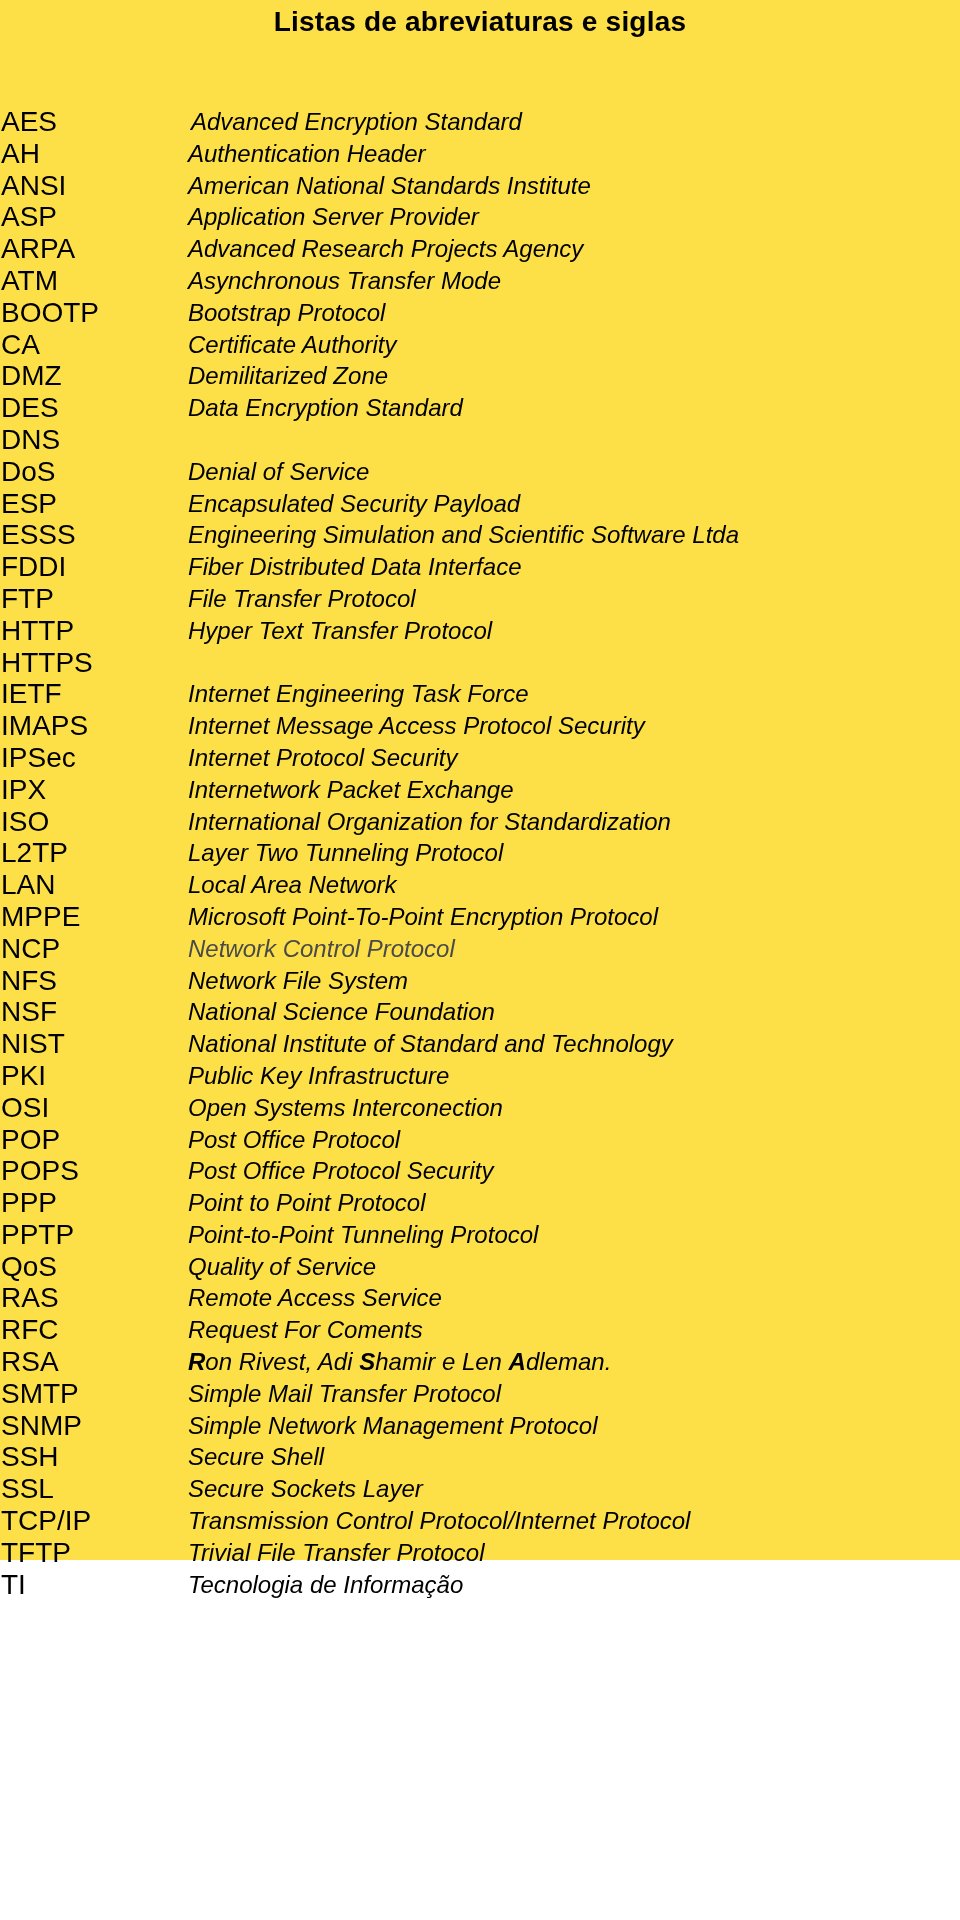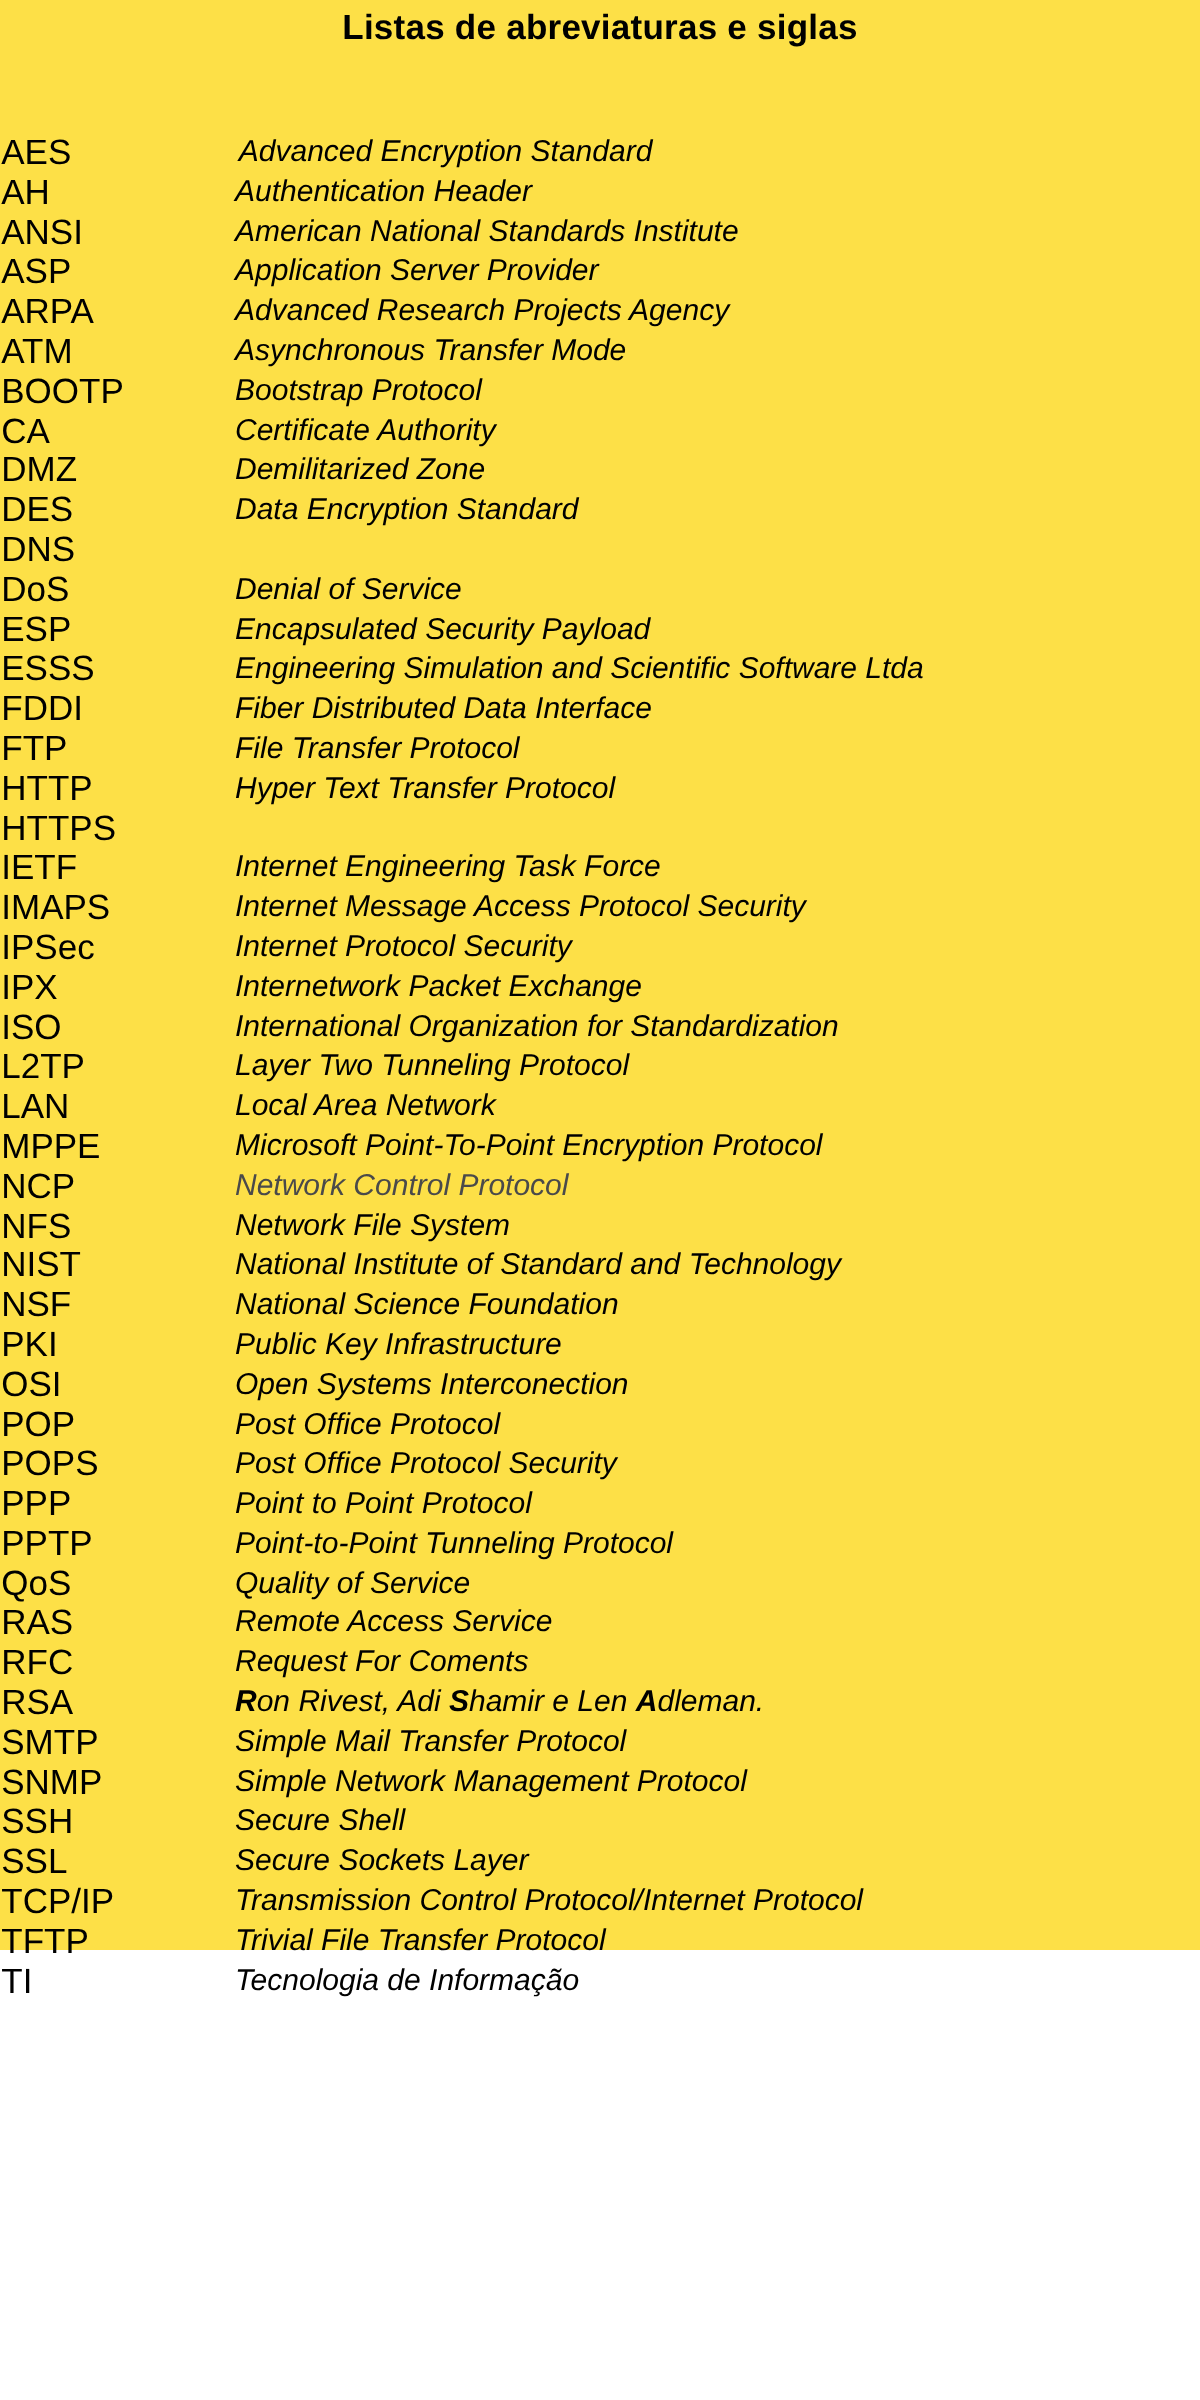--- a/index.html
+++ b/index.html
@@ -203,28 +203,28 @@
       </div>
       <div class="abbrev-row">
         <span class="abbrev-term">NCP</span>
         <span class="abbrev-def faded">Network Control Protocol</span>
       </div>
       <div class="abbrev-row">
         <span class="abbrev-term">NFS</span>
         <span class="abbrev-def">Network File System</span>
       </div>
       <div class="abbrev-row">
+        <span class="abbrev-term">NSF</span>
+        <span class="abbrev-def">National Science Foundation</span>
+      </div>
+      <div class="abbrev-row">
         <span class="abbrev-term">NIST</span>
         <span class="abbrev-def">National Institute of Standard and Technology</span>
       </div>
       <div class="abbrev-row">
-        <span class="abbrev-term">NSF</span>
-        <span class="abbrev-def">National Science Foundation</span>
-      </div>
-      <div class="abbrev-row">
         <span class="abbrev-term">PKI</span>
         <span class="abbrev-def">Public Key Infrastructure</span>
       </div>
       <div class="abbrev-row">
         <span class="abbrev-term">OSI</span>
         <span class="abbrev-def">Open Systems Interconection</span>
       </div>
       <div class="abbrev-row">
         <span class="abbrev-term">POP</span>
         <span class="abbrev-def">Post Office Protocol</span>

